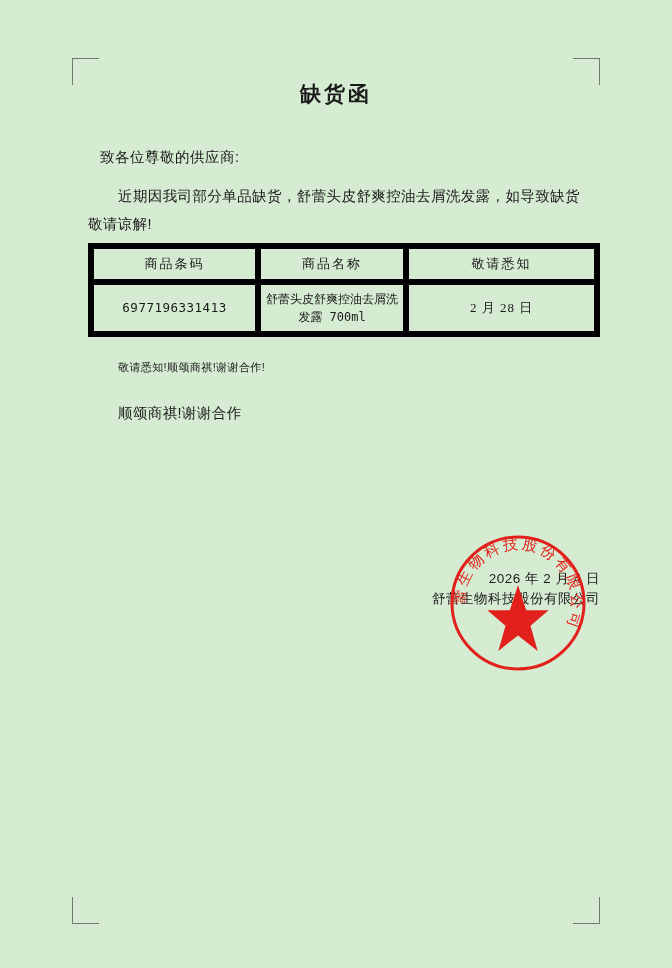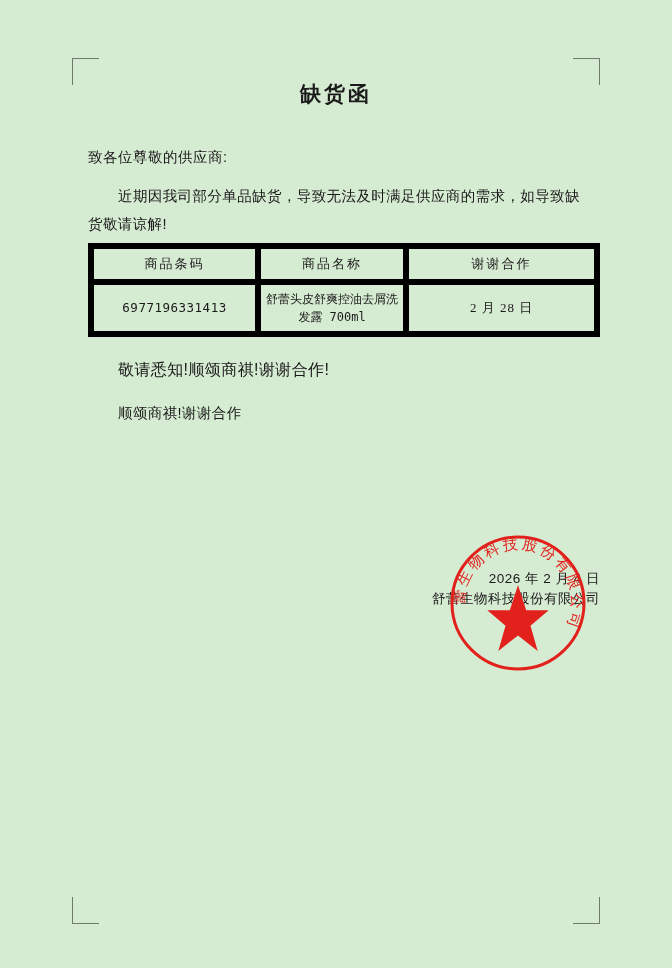--- a/index.html
+++ b/index.html
@@ -41,21 +41,21 @@
     width: 672px;
     text-align: center;
     font-size: 21px;
     font-weight: bold;
     letter-spacing: 3px;
     font-family: "DejaVu Serif", "Liberation Serif", serif;
   }
 
   .salutation {
     position: absolute;
-    left: 88px;
+    left: 100px;
     top: 148px;
     font-size: 14.5px;
     letter-spacing: 0.5px;
   }
 
   .body-para {
     position: absolute;
     left: 88px;
     top: 182px;
     width: 500px;
@@ -106,21 +106,21 @@
   .cell-time {
     letter-spacing: 1px;
     font-size: 13px;
     font-family: Liberation Serif, serif;
   }
 
   .closing1 {
     position: absolute;
     left: 118px;
     top: 360px;
-    font-size: 16px;
+    font-size: 11px;
     letter-spacing: 0.4px;
   }
   .closing2 {
     position: absolute;
     left: 118px;
     top: 404px;
     font-size: 14.5px;
     letter-spacing: 0.4px;
   }
 
@@ -161,28 +161,28 @@
 
   <div class="crop tl"></div>
   <div class="crop tr"></div>
   <div class="crop bl"></div>
   <div class="crop br"></div>
 
   <div class="title">缺货函</div>
 
   <div class="salutation">致各位尊敬的供应商:</div>
 
-  <div class="body-para">近期因我司部分单品缺货，导致无法及时满足供应商的需求，如导致缺货敬请谅解!</div>
+  <div class="body-para">近期因我司部分单品缺货，舒蕾头皮舒爽控油去屑洗发露，如导致缺货敬请谅解!</div>
 
   <table class="goods">
     <thead>
       <tr>
         <th class="col-barcode">商品条码</th>
         <th class="col-name">商品名称</th>
-        <th class="col-time">谢谢合作</th>
+        <th class="col-time">敬请悉知</th>
       </tr>
     </thead>
     <tbody>
       <tr>
         <td class="cell-mono">6977196331413</td>
         <td class="cell-name">舒蕾头皮舒爽控油去屑洗发露 700ml</td>
         <td class="cell-time">2 月 28 日</td>
       </tr>
     </tbody>
   </table>

